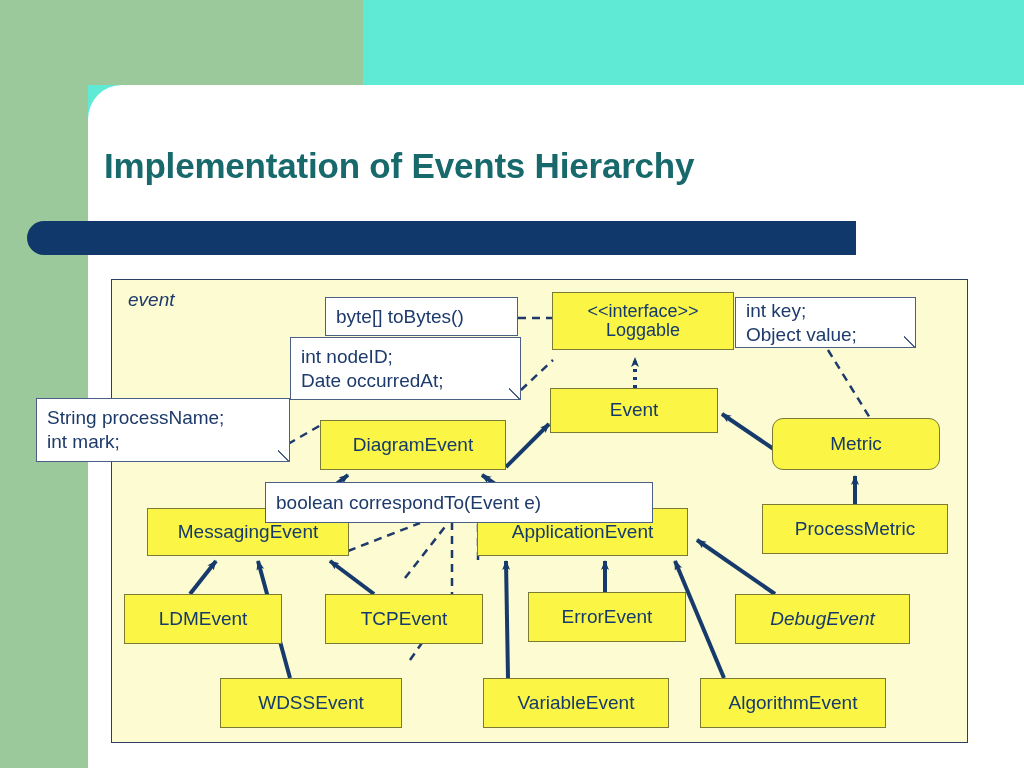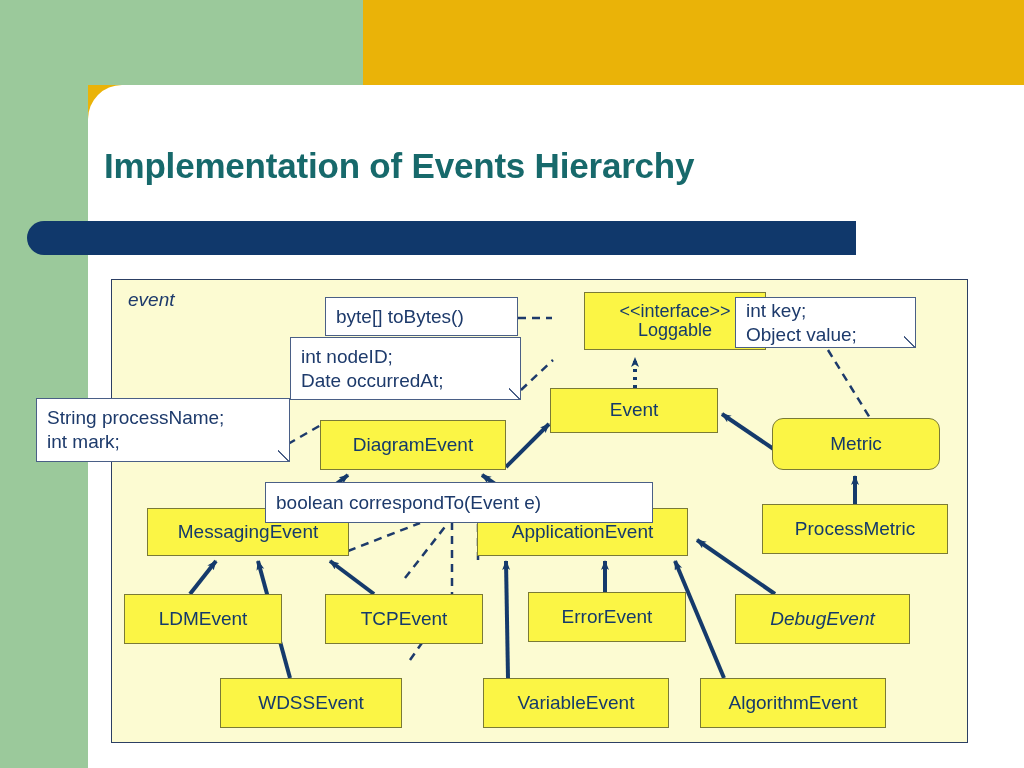--- a/index.html
+++ b/index.html
@@ -6,21 +6,21 @@
   html, body {
     margin: 0;
     padding: 0;
     background: #ffffff;
   }
   #slide {
     position: relative;
     width: 1024px;
     height: 768px;
     overflow: hidden;
-    background: #eab308;
+    background: #5eead4;
     font-family: "Liberation Sans", sans-serif;
   }
   
   #green-panel {
     position: absolute;
     left: 0; top: 0;
     width: 88px;
     height: 768px;
     background: #9bc99b;
   }
@@ -222,21 +222,21 @@
     </g>
     <g>
       <line x1="348" y1="551" x2="420" y2="523" stroke="#1d3a6b" stroke-width="2.5" stroke-dasharray="8,6"></line>
       <line x1="405" y1="578" x2="448" y2="523" stroke="#1d3a6b" stroke-width="2.5" stroke-dasharray="8,6"></line>
       <line x1="410" y1="660" x2="452" y2="600" stroke="#1d3a6b" stroke-width="2.5" stroke-dasharray="8,6"></line>
       <line x1="452" y1="600" x2="452" y2="523" stroke="#1d3a6b" stroke-width="2.5" stroke-dasharray="8,6"></line>
       <line x1="478" y1="560" x2="478" y2="523" stroke="#1d3a6b" stroke-width="2.5" stroke-dasharray="8,6"></line>
     </g>
   </svg>
 
-  <div class="cls iface" style="left:552px; top:292px; width:182px; height:58px;margin-left:32px;">&lt;&lt;interface&gt;&gt;
+  <div class="cls iface" style="left:552px; top:292px; width:182px; height:58px;">&lt;&lt;interface&gt;&gt;
 Loggable</div>
 
   <div class="cls" style="left:550px; top:388px; width:168px; height:45px;">Event</div>
 
   <div class="cls" style="left:772px; top:418px; width:168px; height:52px;border-radius:11px;">Metric</div>
 
   <div class="cls" style="left:762px; top:504px; width:186px; height:50px;">ProcessMetric</div>
 
   <div class="cls" style="left:320px; top:420px; width:186px; height:50px;">DiagramEvent</div>
 

